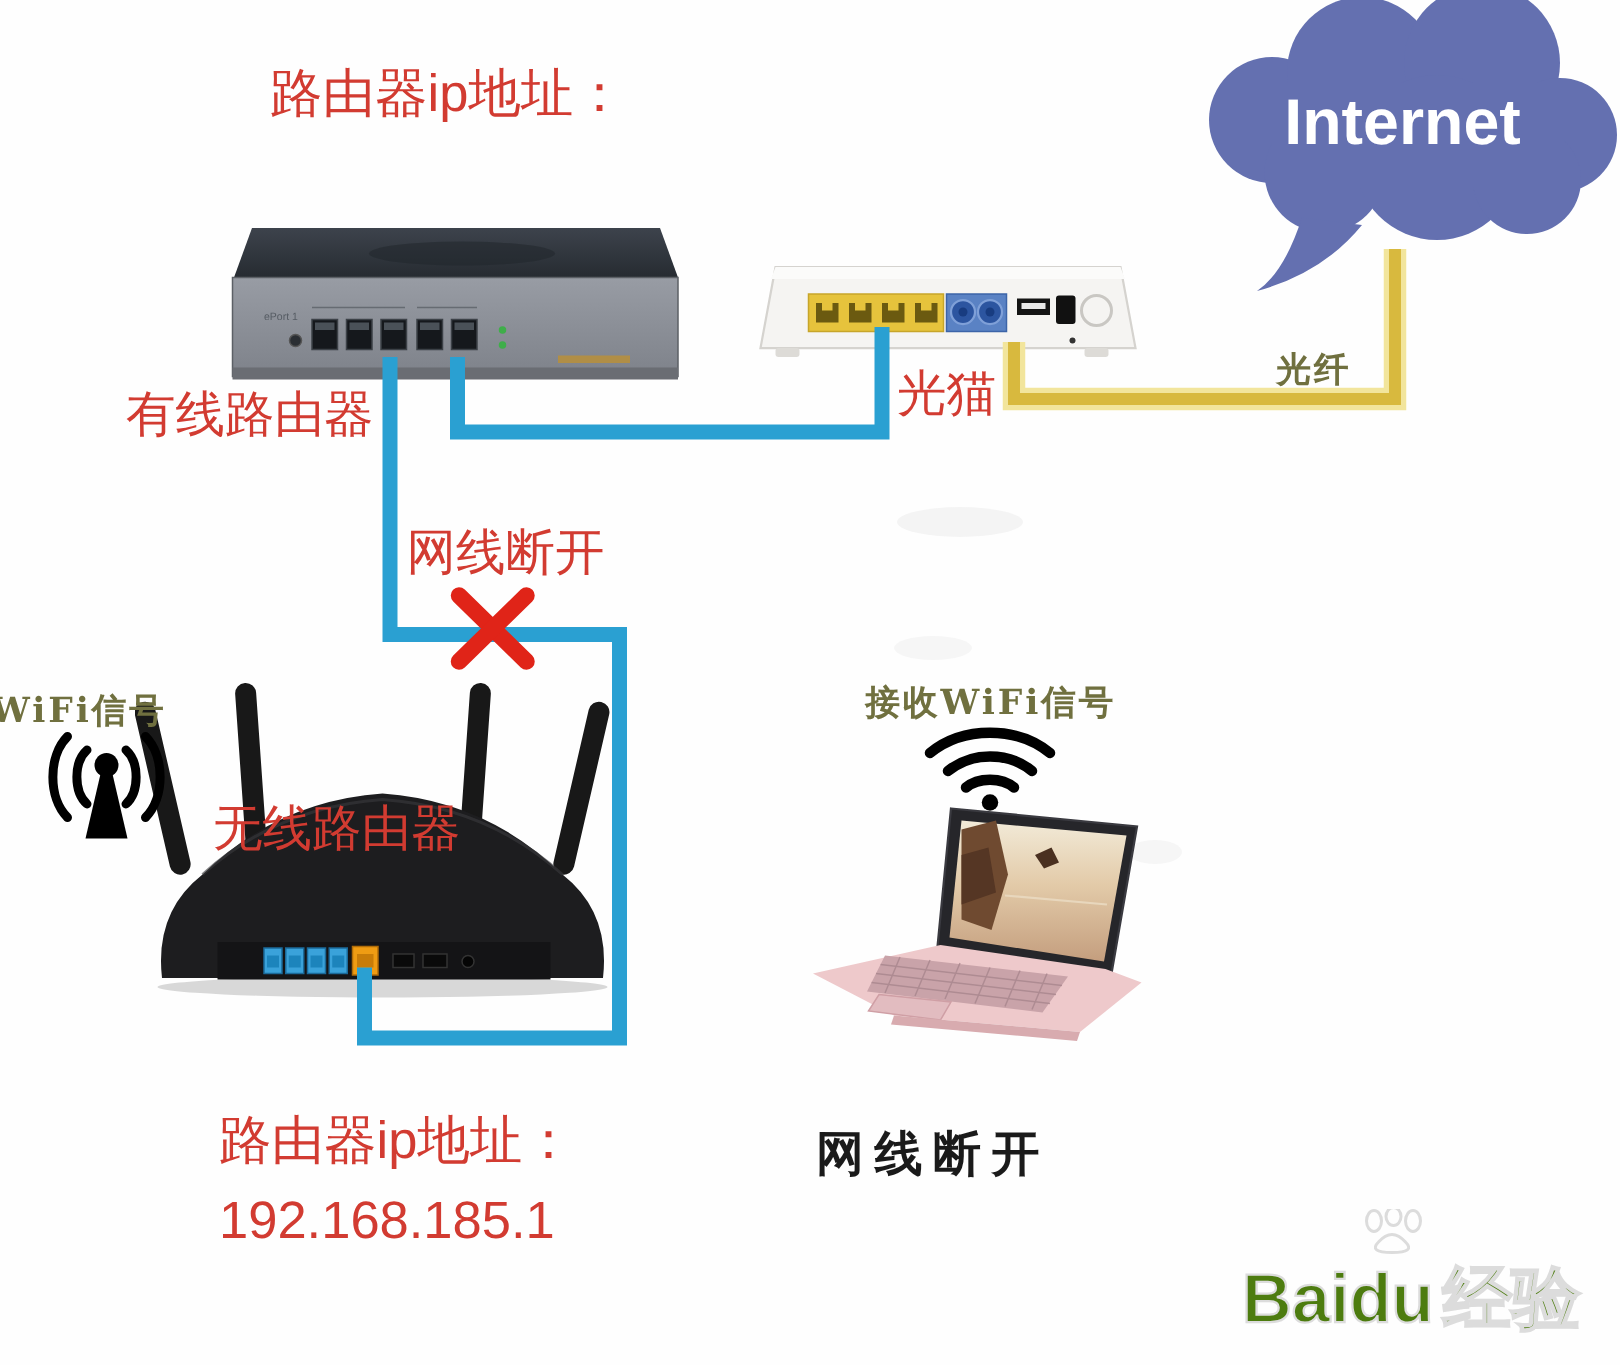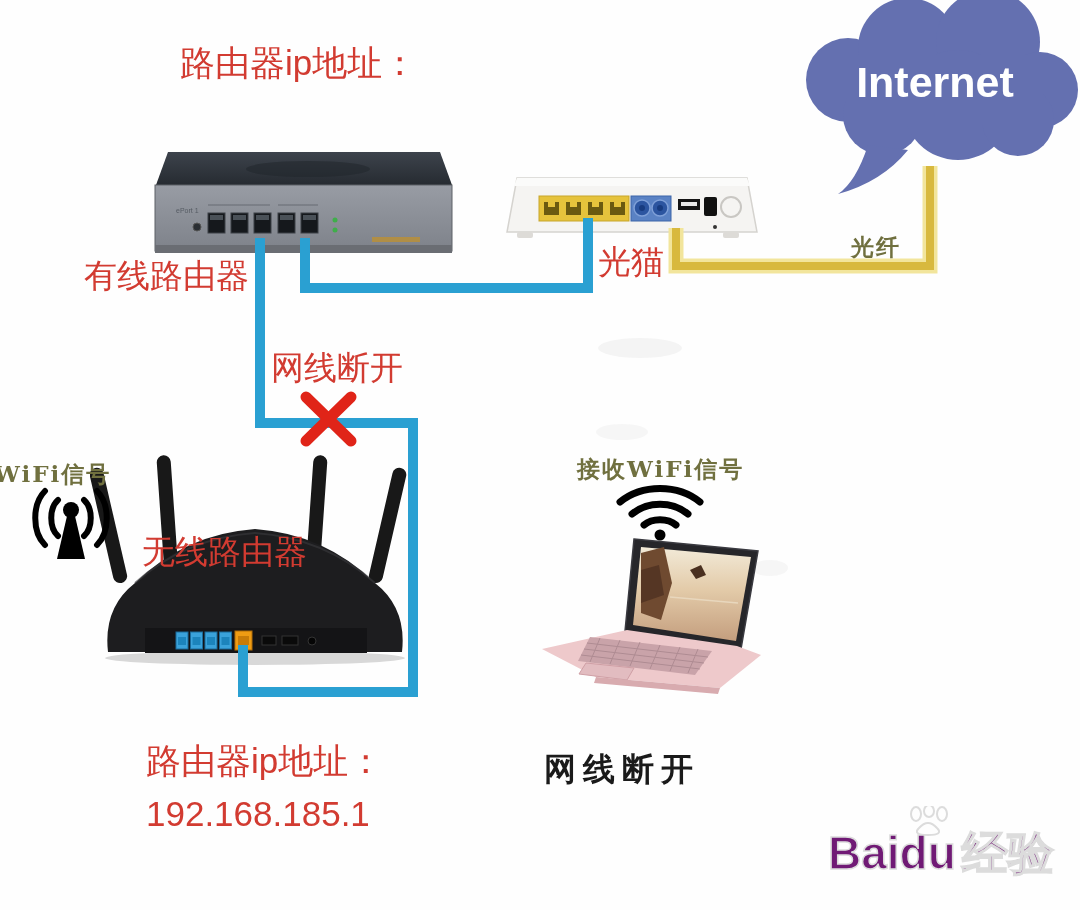--- a/index.html
+++ b/index.html
@@ -22,25 +22,25 @@
   }
   .black-label{
     color:#1a1a1a;font-family:"DejaVu Serif",serif;
     font-size:32px;font-weight:700;letter-spacing:7px;white-space:pre;
   }
   .internet-label{
     color:#ffffff;font-family:"Liberation Sans",sans-serif;
     font-size:43px;font-weight:700;text-align:center;width:230px;
   }
   
-  .wm{color:#701a75;-webkit-text-stroke:1.5px #dcdcdc;
+  .wm{color:#4d7c0f;-webkit-text-stroke:1.5px #dcdcdc;
       font-family:"Liberation Sans",sans-serif;font-weight:700;}
   .wm-row{display:flex;align-items:flex-end;font-size:46px;line-height:42px;}
   .wm-cn{margin-left:6px;}
-  .wm-du{display:inline-flex;flex-direction:column;align-items:center;}
+  .wm-du{display:inline-flex;flex-direction:column;align-items:center;gap:12px;}
   .wm-url{font-size:24px;color:#ecebeb;-webkit-text-stroke:0.8px #e3e1e1;
           margin-top:6px;letter-spacing:1px;}
   svg{display:block;}
 </style>
 </head>
 <body>
 
 <div id="canvas">
 
   <svg class="abs" style="left:0;top:0" width="1080" height="910">

